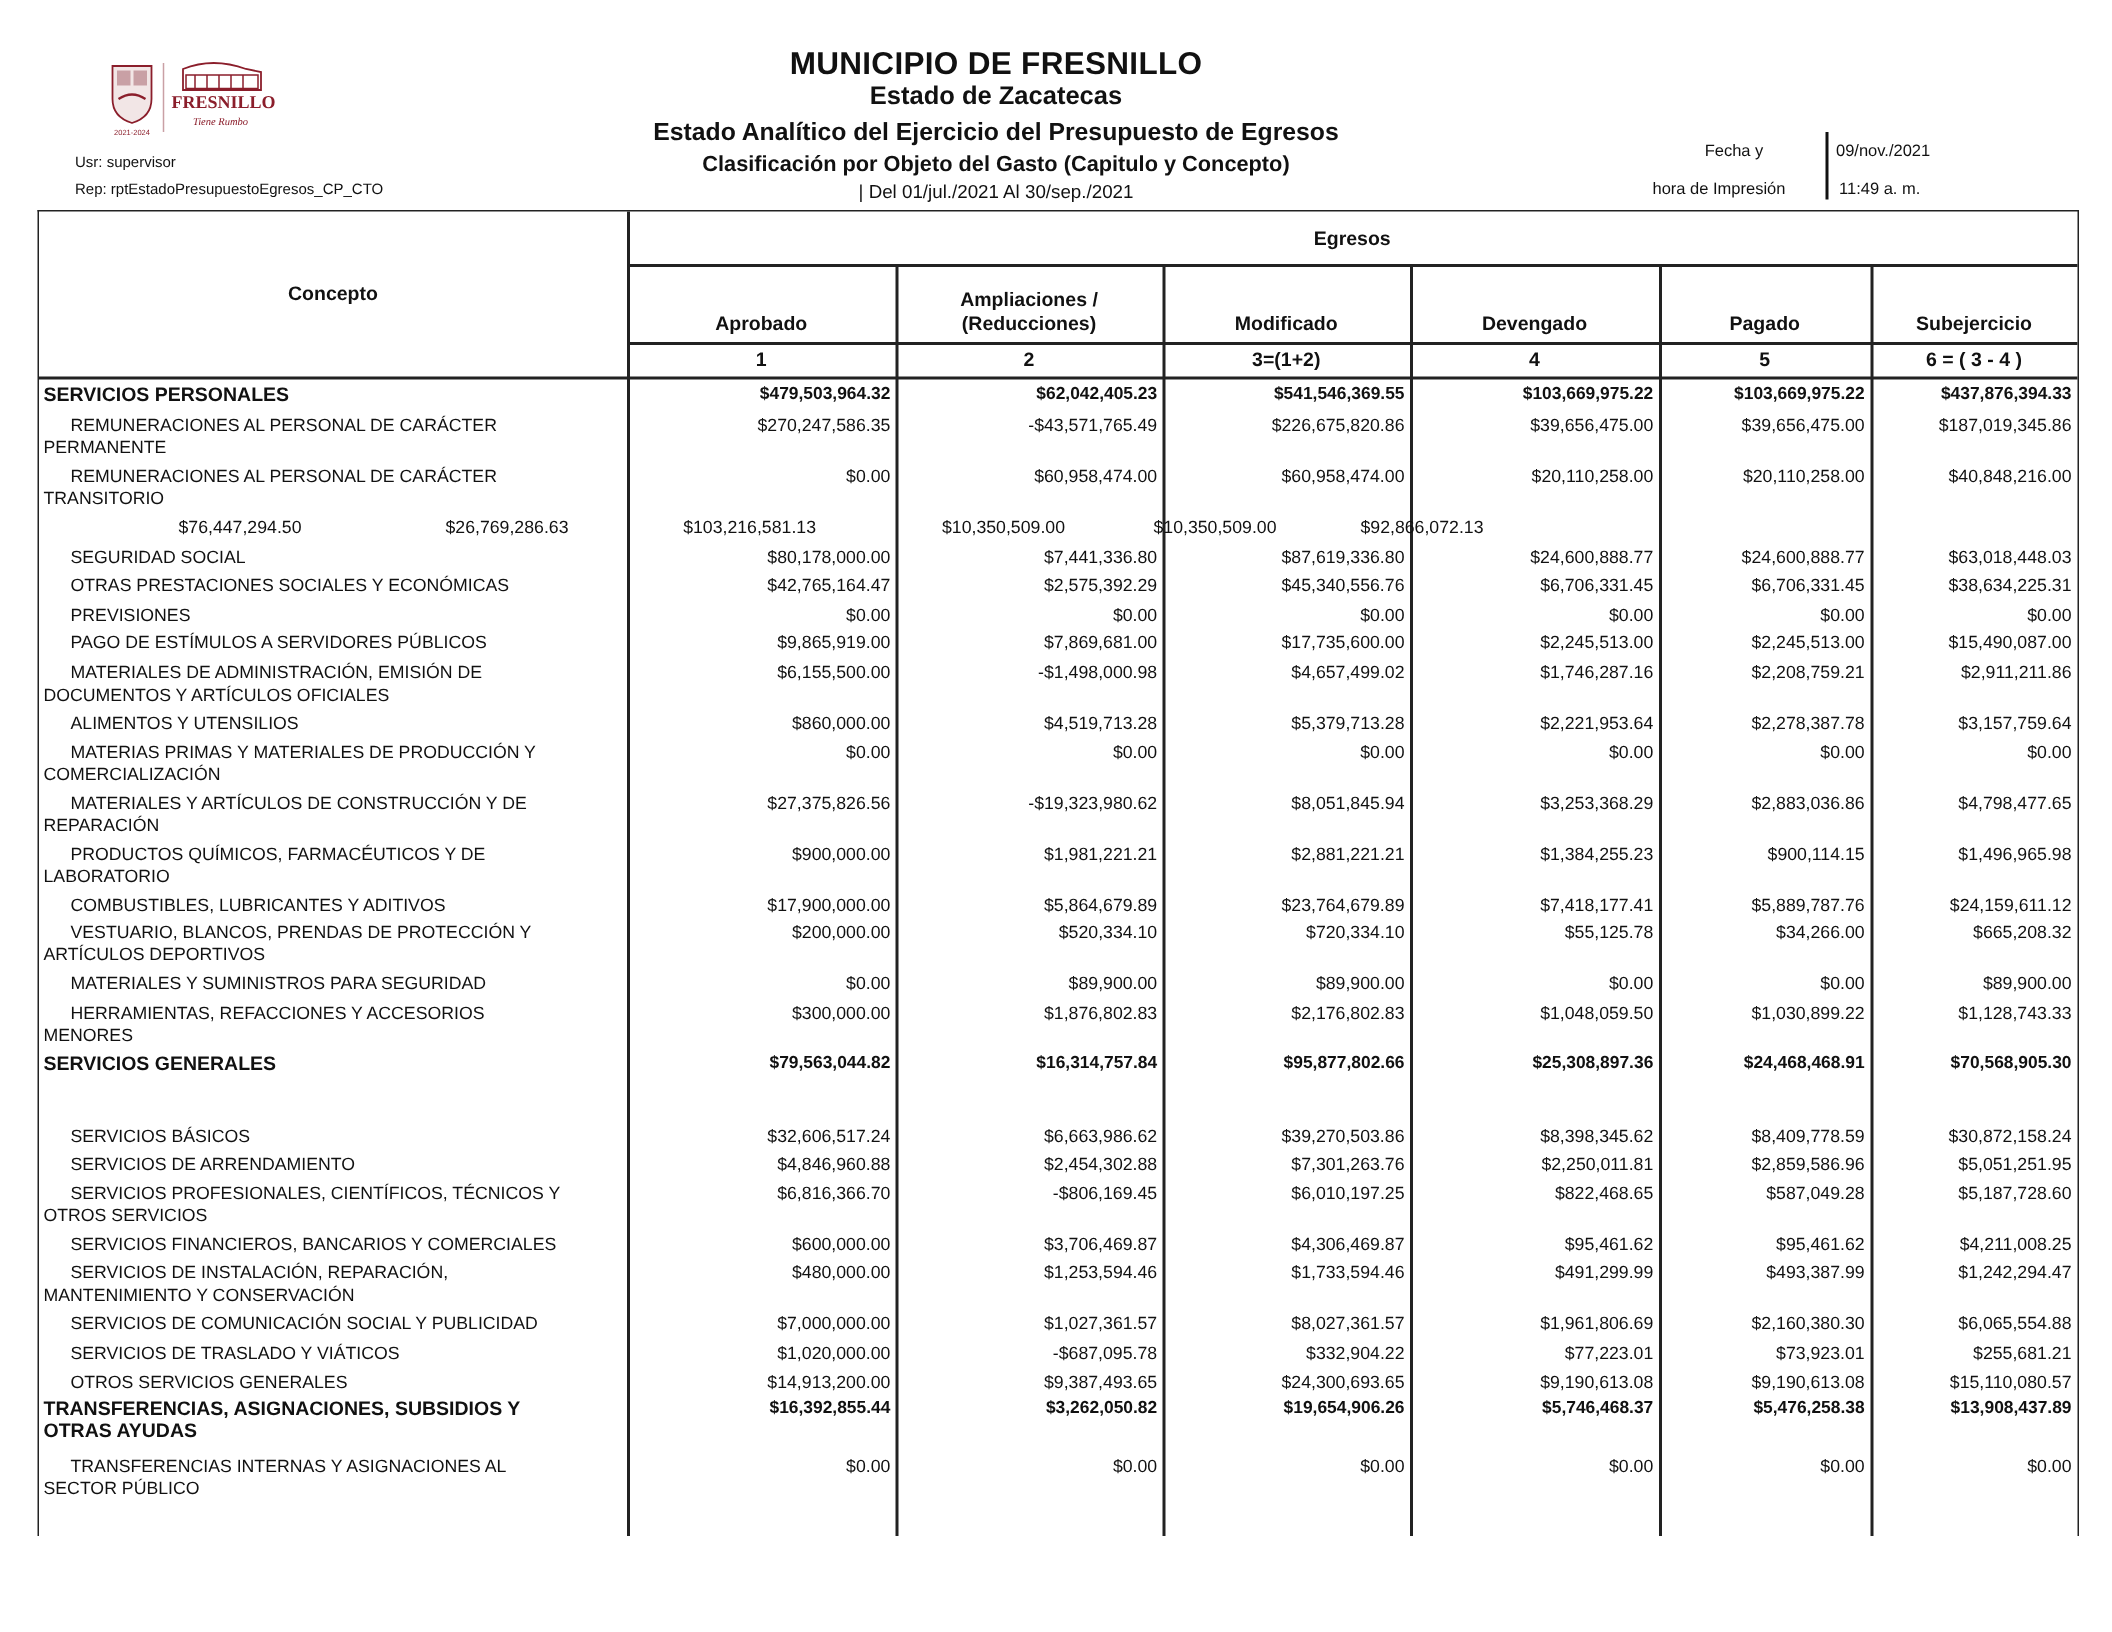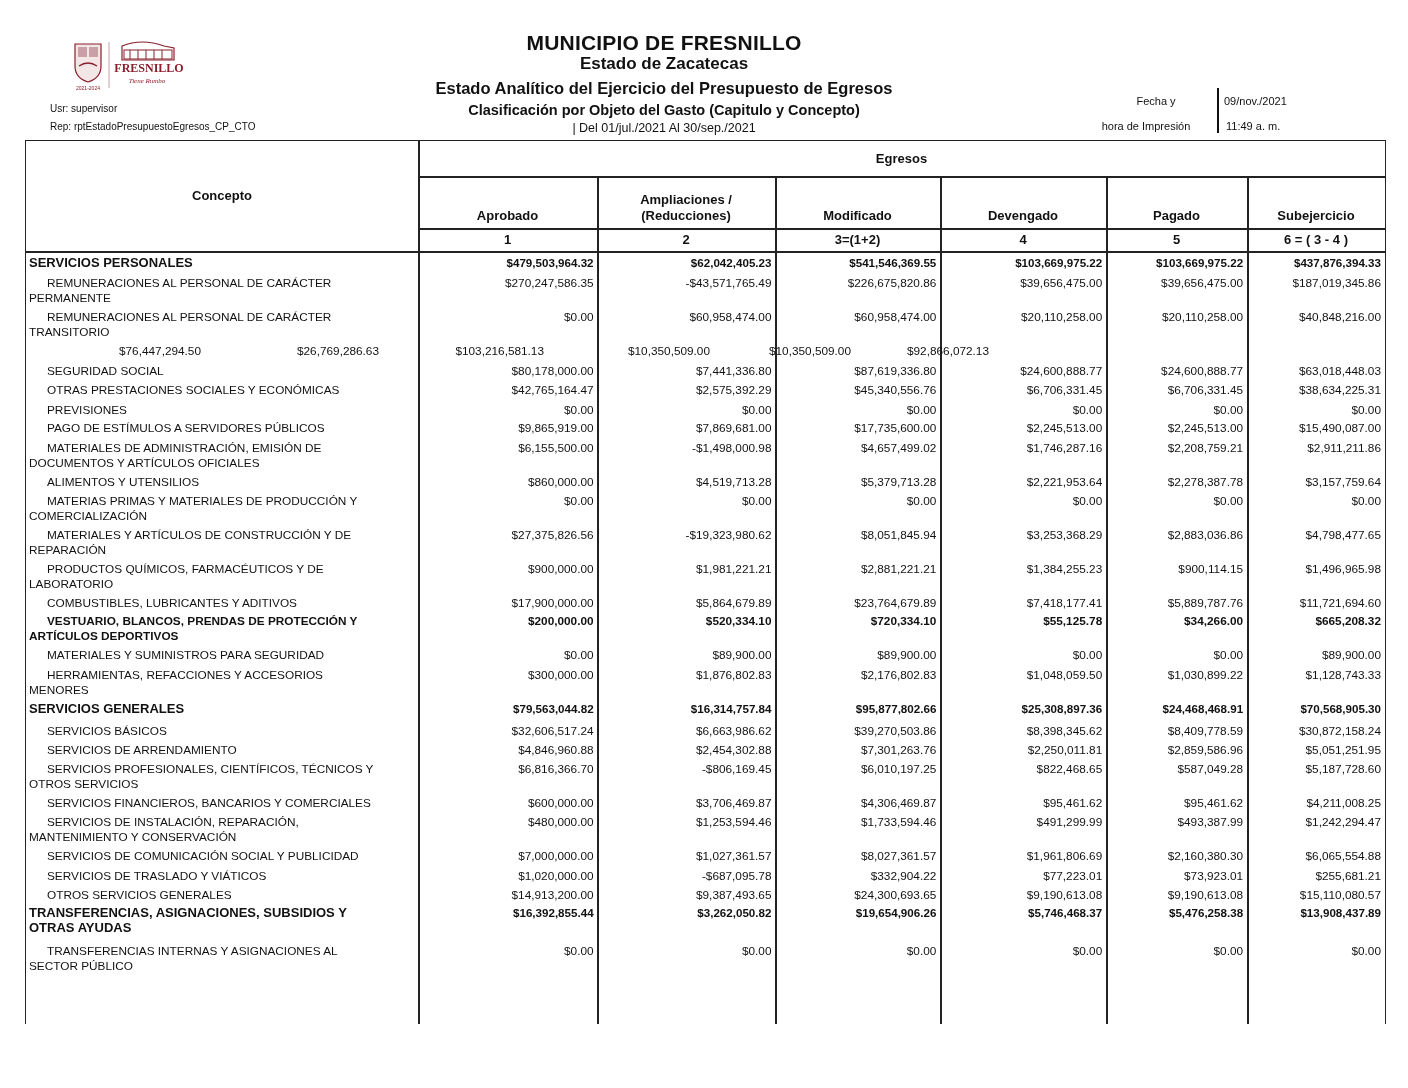--- a/index.html
+++ b/index.html
@@ -257,23 +257,23 @@
       </div>
       <div class="row" style="height: 18px; padding-top: 4px; box-sizing: border-box;">
         <div class="concept">
           <div class="ind">COMBUSTIBLES, LUBRICANTES Y ADITIVOS</div>
         </div>
         <div class="c w1">$17,900,000.00</div>
         <div class="c w2">$5,864,679.89</div>
         <div class="c w3">$23,764,679.89</div>
         <div class="c w4">$7,418,177.41</div>
         <div class="c w5">$5,889,787.76</div>
-        <div class="c w6">$11,721,694.60</div>
-      </div>
-      <div class="row" style="height: 34px; padding-top: 4px; box-sizing: border-box; font-weight: bold;">
+        <div class="c w6">$24,159,611.12</div>
+      </div>
+      <div class="row" style="height: 34px; padding-top: 4px; box-sizing: border-box;">
         <div class="concept">
           <div class="ind">VESTUARIO, BLANCOS, PRENDAS DE PROTECCIÓN Y</div>
           <div>ARTÍCULOS DEPORTIVOS</div>
         </div>
         <div class="c w1">$200,000.00</div>
         <div class="c w2">$520,334.10</div>
         <div class="c w3">$720,334.10</div>
         <div class="c w4">$55,125.78</div>
         <div class="c w5">$34,266.00</div>
         <div class="c w6">$665,208.32</div>
@@ -305,21 +305,21 @@
         <div class="concept">
           <div>SERVICIOS GENERALES</div>
         </div>
         <div class="c w1">$79,563,044.82</div>
         <div class="c w2">$16,314,757.84</div>
         <div class="c w3">$95,877,802.66</div>
         <div class="c w4">$25,308,897.36</div>
         <div class="c w5">$24,468,468.91</div>
         <div class="c w6">$70,568,905.30</div>
       </div>
-      <div class="row" style="height: 19px; padding-top: 4px; box-sizing: border-box;">
+      <div class="row" style="height: 19px; padding-top: 4px; box-sizing: border-box; margin-top: 26px;">
         <div class="concept">
           <div class="ind">SERVICIOS BÁSICOS</div>
         </div>
         <div class="c w1">$32,606,517.24</div>
         <div class="c w2">$6,663,986.62</div>
         <div class="c w3">$39,270,503.86</div>
         <div class="c w4">$8,398,345.62</div>
         <div class="c w5">$8,409,778.59</div>
         <div class="c w6">$30,872,158.24</div>
       </div>

